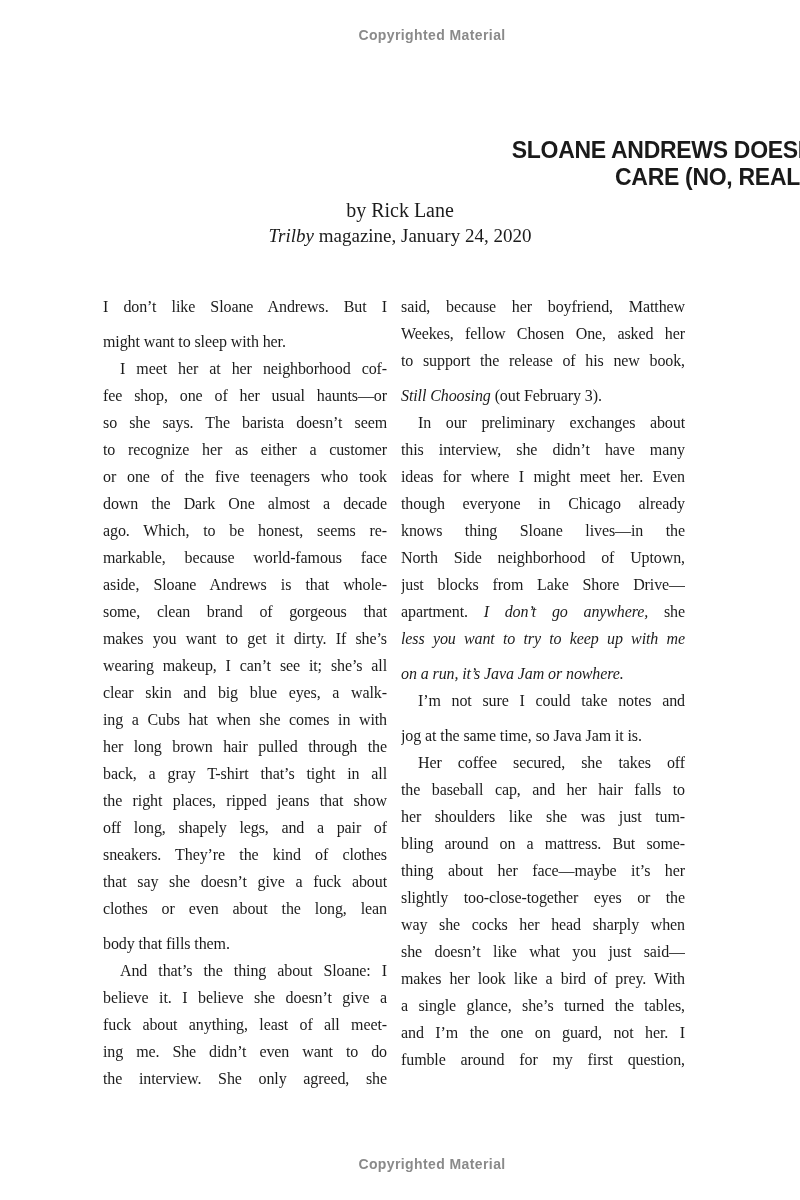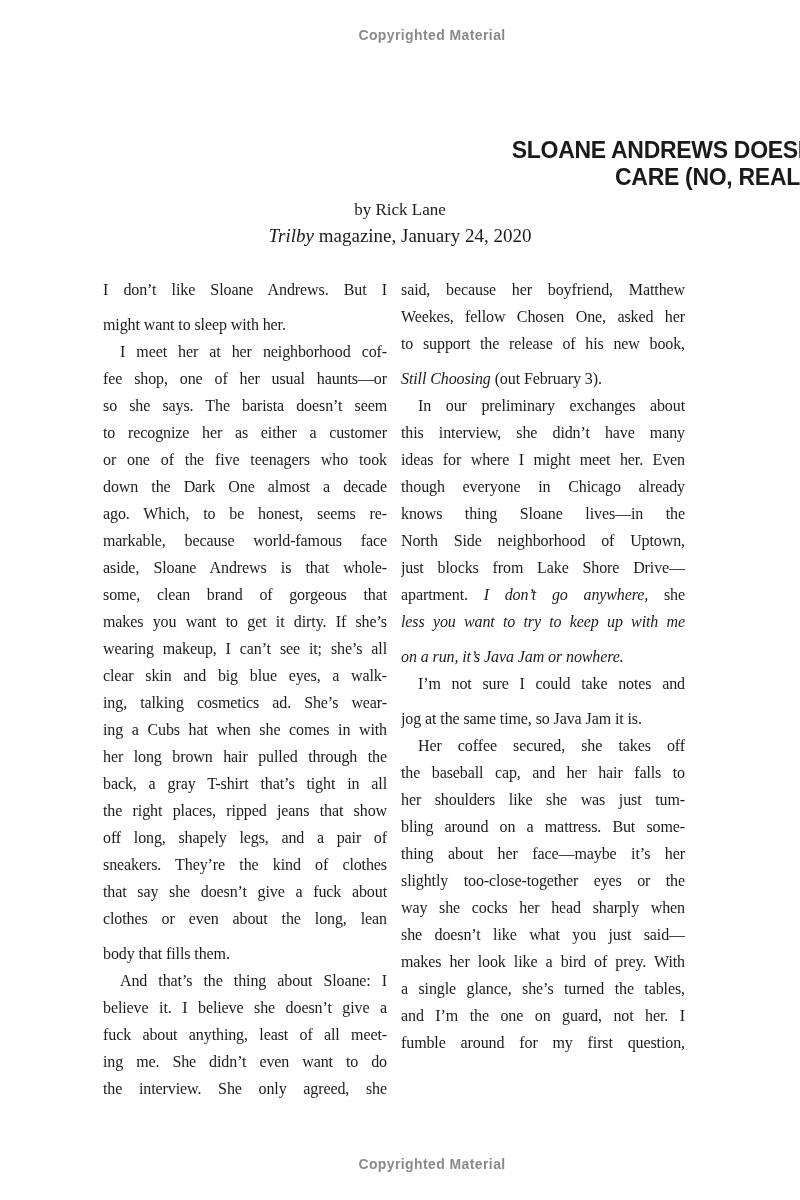--- a/index.html
+++ b/index.html
@@ -39,35 +39,35 @@
     letter-spacing: -0.3px;
     color: #1a1a1a;
     padding-left: 34px;
   }
   .byline {
     position: absolute;
     top: 199px;
     left: 0;
     width: 100%;
     text-align: center;
-    font-size: 17px;
+    font-size: 20px;
     line-height: 22px;
   }
   .source {
     position: absolute;
     top: 224px;
     left: 0;
     width: 100%;
     text-align: center;
     font-size: 19px;
     line-height: 24px;
   }
   .columns {
     position: absolute;
-    top: 276px;
+    top: 293px;
     left: 103px;
     width: 582px;
     display: flex;
     gap: 14px;
   }
   .col {
     width: 284px;
     font-size: 16px;
     letter-spacing: -0.1px;
   }
@@ -109,21 +109,20 @@
         <div class="line"><span>to recognize her as either a customer</span></div>
         <div class="line"><span>or one of the five teenagers who took</span></div>
         <div class="line"><span>down the Dark One almost a decade</span></div>
         <div class="line"><span>ago. Which, to be honest, seems re-</span></div>
         <div class="line"><span>markable, because world-famous face</span></div>
         <div class="line"><span>aside, Sloane Andrews is that whole-</span></div>
         <div class="line"><span>some, clean brand of gorgeous that</span></div>
         <div class="line"><span>makes you want to get it dirty. If she’s</span></div>
         <div class="line"><span>wearing makeup, I can’t see it; she’s all</span></div>
         <div class="line"><span>clear skin and big blue eyes, a walk-</span></div>
-        <div class="line"><span>ing, talking cosmetics ad. She’s wear-</span></div>
         <div class="line"><span>ing a Cubs hat when she comes in with</span></div>
         <div class="line"><span>her long brown hair pulled through the</span></div>
         <div class="line"><span>back, a gray T-shirt that’s tight in all</span></div>
         <div class="line"><span>the right places, ripped jeans that show</span></div>
         <div class="line"><span>off long, shapely legs, and a pair of</span></div>
         <div class="line"><span>sneakers. They’re the kind of clothes</span></div>
         <div class="line"><span>that say she doesn’t give a fuck about</span></div>
         <div class="line"><span>clothes or even about the long, lean</span></div>
         <div class="line endline"><span>body that fills them.</span></div>
         <div class="line indent"><span>And that’s the thing about Sloane: I</span></div>

